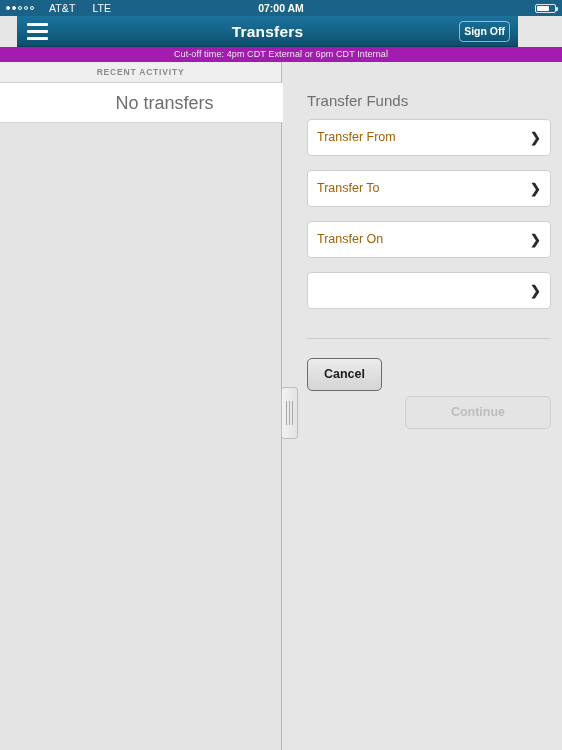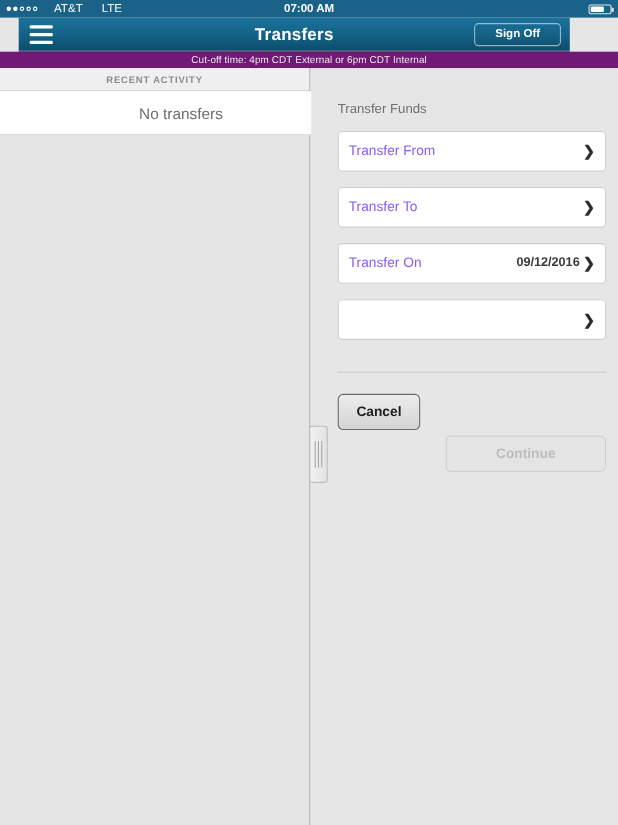--- a/index.html
+++ b/index.html
@@ -123,39 +123,39 @@
     line-height: 31px;
     color: #ffffff;
     font-size: 15.5px;
     font-weight: bold;
     letter-spacing: .2px;
   }
   .signoff-btn {
     position: absolute;
     right: 8px; top: 5px;
     height: 21px;
-    padding: 0 18px;
+    padding: 0 4px;
     line-height: 19px;
     border: 1px solid rgba(255,255,255,.55);
     border-radius: 4px;
     color: #ffffff;
     font-size: 10.5px;
     font-weight: bold;
     background: transparent;
     cursor: pointer;
     white-space: nowrap;
   }
 
   
   .cutoff-bar {
     position: absolute;
     top: 47px; left: 0;
     width: 562px;
     height: 15px;
-    background: #701a75;
+    background: #a21caf;
     color: #e9e9e9;
     font-size: 9px;
     line-height: 15px;
     text-align: center;
     letter-spacing: .1px;
   }
 
   
   .body-area {
     position: absolute;
@@ -188,21 +188,21 @@
     font-weight: bold;
   }
   .activity-row {
     position: absolute;
     top: 21px; left: 0;
     width: 329px;
     height: 40px;
     background: #ffffff;
     border-bottom: 1px solid #d4d4d4;
     color: #6e6e6e;
-    font-size: 14px;
+    font-size: 18px;
     text-align: center;
     line-height: 40px;
   }
 
   
   .splitter-handle {
     position: absolute;
     left: 281px;
     top: 325px;
     width: 17px;
@@ -229,21 +229,21 @@
     position: absolute;
     top: 0; left: 283px;
     width: 279px;
     height: 688px;
     background: #e6e6e6;
   }
   .form-title {
     position: absolute;
     left: 24px; top: 30px;
     color: #6f6f6f;
-    font-size: 12px;
+    font-size: 15px;
   }
 
   .field-list {
     position: absolute;
     left: 24px; top: 57px;
     width: 244px;
   }
   .field {
     position: relative;
     height: 37px;
@@ -251,21 +251,21 @@
     border: 1px solid #cfcfcf;
     border-radius: 4px;
     margin-bottom: 14px;
     cursor: pointer;
   }
   .field-label {
     position: absolute;
     left: 9px; top: 0;
     line-height: 35px;
     font-size: 12.5px;
-    color: #8b5cf6;
+    color: #a16207;
   }
   .field-value {
     position: absolute;
     right: 23px; top: 0;
     line-height: 35px;
     font-size: 11.5px;
     color: #3a3a3a;
     font-weight: bold;
   }
   .chev {
@@ -378,21 +378,20 @@
         </div>
 
         <div class="field">
           <span class="field-label">Transfer To</span>
           <span class="field-value"></span>
           <span class="chev">❯</span>
         </div>
 
         <div class="field">
           <span class="field-label">Transfer On</span>
-          <span class="field-value">09/12/2016</span>
           <span class="chev">❯</span>
         </div>
 
         <div class="field">
           <span class="field-value"></span>
           <span class="chev">❯</span>
         </div>
 
       </div>
 

